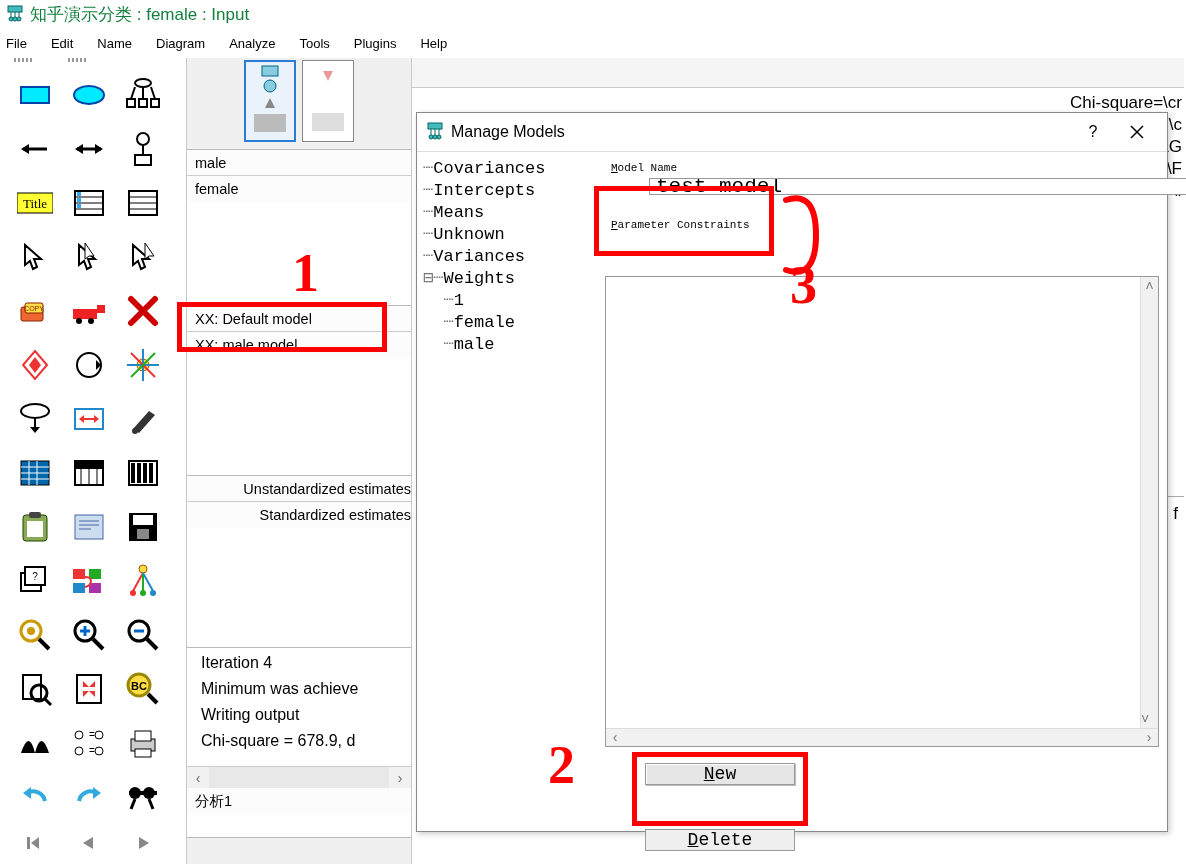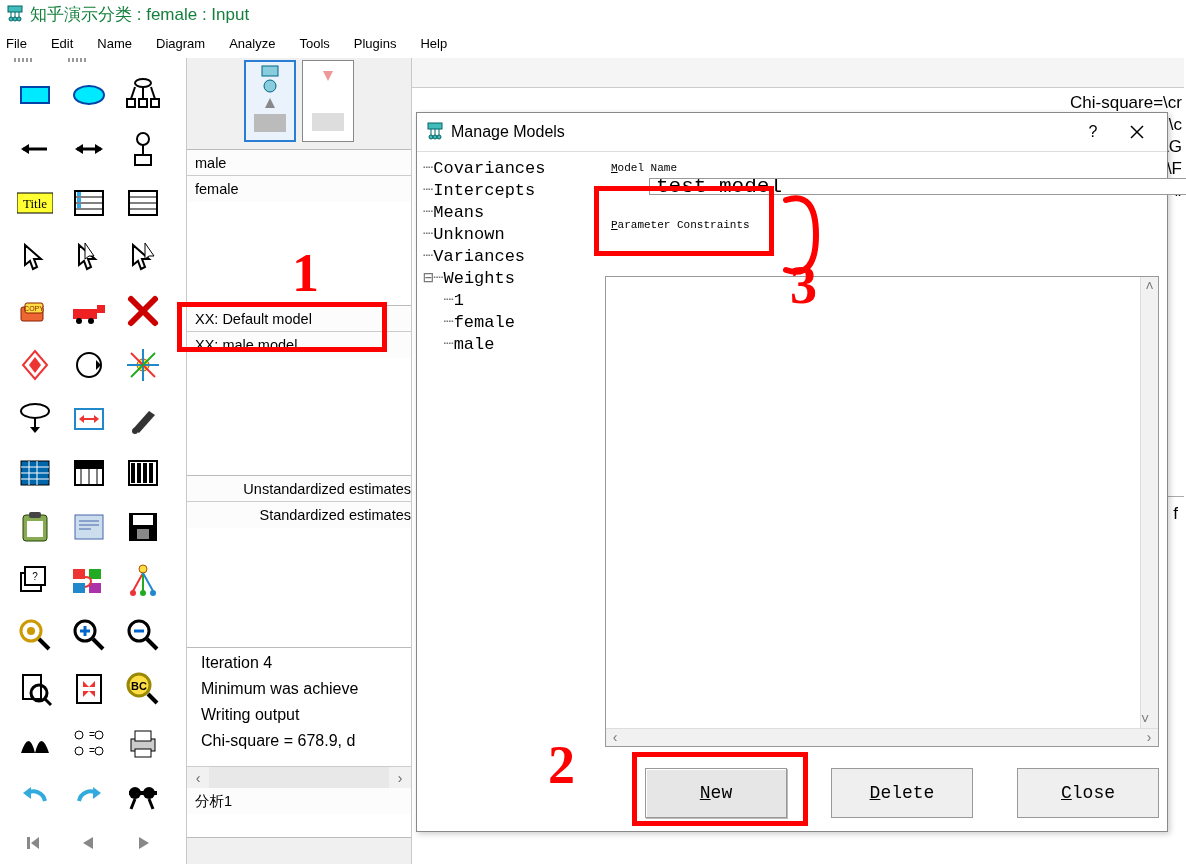--- a/index.html
+++ b/index.html
@@ -58,21 +58,21 @@
   .dlg-label{ font-family:"Courier New",monospace; font-size:11px; padding:4px 4px 4px 6px;}
   .dlg-label u{ text-decoration:underline;}
   .dlg-input{ width:100%; height:17px; font-family:"Courier New",monospace; font-size:21px; padding:2px 6px; border:1px solid #999; background:#fff;margin-left:44px;}
   .dlg-textarea-wrap{ position:absolute; left:188px; top:124px; right:8px; bottom:86px; border:1px solid #999; background:#fff;}
   .dlg-sbv{ position:absolute; right:0; top:0; bottom:18px; width:18px; background:#f1f1f1; border-left:1px solid #ddd;}
   .dlg-sbv .up,.dlg-sbv .down{height:18px; display:flex;align-items:center;justify-content:center;color:#777;}
   .dlg-sbv .thumb{ position:absolute; top:18px; bottom:18px; left:0; right:0;}
   .dlg-sbh{ position:absolute; left:0; right:0; bottom:0; height:18px; background:#f1f1f1; border-top:1px solid #ddd;}
   .dlg-sbh .l,.dlg-sbh .r{width:18px;display:flex;align-items:center;justify-content:center;color:#777;}
   .dlg-sbh .l{float:left;} .dlg-sbh .r{float:right;}
-  .dlg-buttons{ position:absolute; left:188px; right:8px; bottom:10px; height:60px; display:flex; align-items:center; justify-content:flex-start; gap:44px; padding-left:40px;}
+  .dlg-buttons{ position:absolute; left:188px; right:8px; bottom:10px; height:60px; display:flex; align-items:flex-start; justify-content:flex-start; gap:44px; padding-left:40px;flex-direction:column;}
   .dlg-btn{ width:150px; height:50px; border:1px solid #999; background:#efefef; font-family:"Courier New",monospace; font-size:18px; display:flex; align-items:center; justify-content:center;}
   .dlg-btn.raised{ background:#e6e6e6; box-shadow:1px 1px 0 #bbb, inset 1px 1px 0 #fff;}
 
   
   .ann{ position:absolute; border:5px solid #f00; pointer-events:none; z-index:50;}
   .ann-num{ position:absolute; color:#f00; font-size:54px; font-weight:bold; font-family:"Comic Sans MS","Segoe Script",cursive; z-index:50; pointer-events:none;}
   .ann-curve{ position:absolute; z-index:50; pointer-events:none;}
 </style>
 </head>
 <body>

